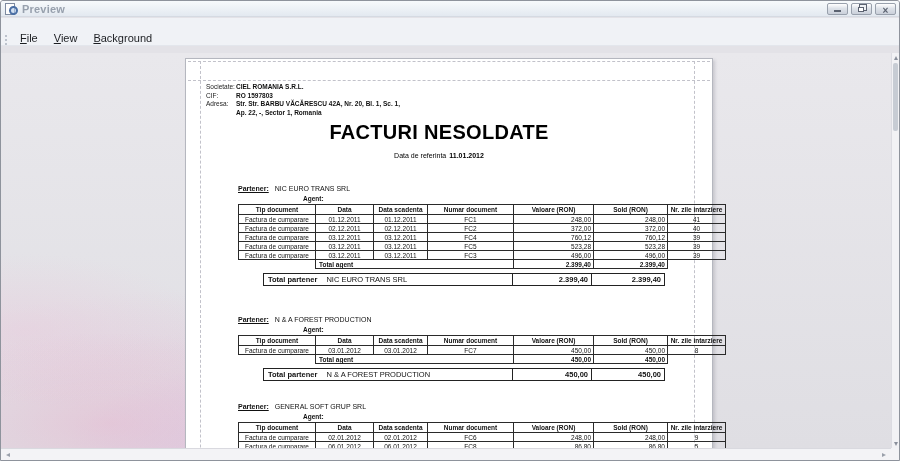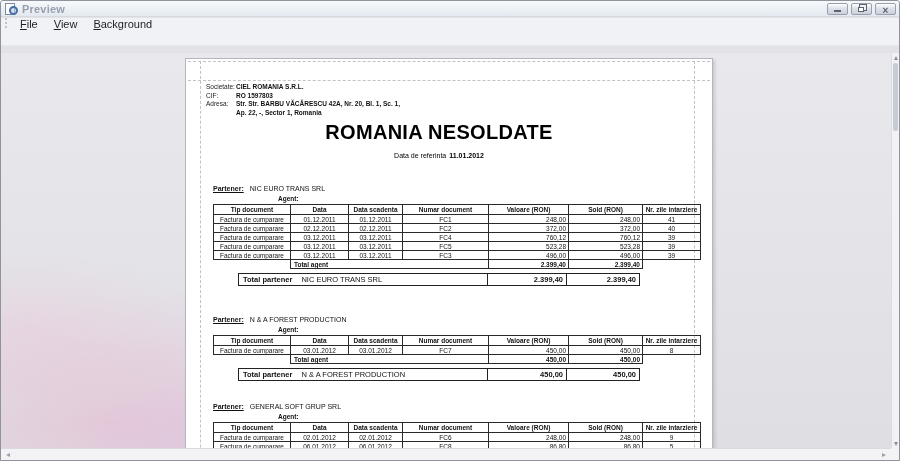--- a/index.html
+++ b/index.html
@@ -12,21 +12,21 @@
   .win-icon::before { content:""; position:absolute; left:1px; top:1px; width:8px; height:10px; background:#fdfdfd; border:1px solid #7d8aa0; }
   .win-icon::after { content:""; position:absolute; left:5px; top:4px; width:5px; height:5px; border:2px solid #4a6fa5; border-radius:50%; background:rgba(180,205,235,.6); }
   .win-title { margin-left:4px; font-size:11px; color:#97a0ad; font-weight:bold; letter-spacing:.2px;text-align:center; }
   .win-controls { margin-left:auto; display:flex; }
   .win-btn { width:21px; height:12px; border:1px solid #98a0ac; border-radius:2px; background:linear-gradient(#ffffff,#dde2e9 45%,#cad0da); display:flex; align-items:center; justify-content:center; margin-left:3px; }
   .g-minimize { width:7px; height:2px; background:#5b6270; margin-top:4px; }
   .g-restore { width:6px; height:5px; border:1px solid #5b6270; background:#fff; box-shadow:2px -2px 0 0 #eef1f5, 2px -2px 0 1px #5b6270; margin:1px 0 0 -2px; }
   .g-close::before { content:"×"; color:#5b6270; font:bold 10px "Liberation Sans",sans-serif; line-height:10px; }
 
   
-  .menubar { position:absolute; top:17px; left:0; right:0; height:28px; background:#f0f2f6; display:flex; align-items:flex-start; padding-left:2px; border-bottom:1px solid #e3e6ec; }
+  .menubar { position:absolute; top:17px; left:0; right:0; height:28px; background:#f0f2f6; display:flex; align-items:flex-end; padding-left:2px; border-bottom:1px solid #e3e6ec; }
   .mgrip { width:3px; height:10px; border-left:2px dotted #bcc2cc; margin:0 4px 0 2px; }
   .menu-item { font-size:11px; color:#1c1e22; padding:0 8px; line-height:13px; }
   .menu-item u { text-decoration:underline; }
 
   
   .toolbar { position:absolute; top:31px; left:0; right:0; height:20px; background:linear-gradient(#fcfdfe,#e8ecf2); border-top:1px solid #fff; border-bottom:1px solid #c2c8d1; display:flex; align-items:center; padding-left:2px;margin-top:22px; }
   .tgrip { width:3px; height:14px; border-left:2px dotted #bcc2cc; margin:0 4px 0 2px; }
   .sep { width:1px; height:15px; background:#c9cdd5; box-shadow:1px 0 0 #fff; margin:0 3px; }
   .tb-btn { width:21px; height:18px; display:flex; align-items:center; justify-content:center; border-radius:2px; }
   .dd-btn { width:9px; height:18px; display:flex; align-items:center; justify-content:center; }
@@ -95,21 +95,21 @@
   .g-right { left:508px; top:2px; bottom:0; border-left:1px dashed #c2c2ca; }
 
   .doc-header { position:absolute; top:24px; left:20px; width:220px; }
   .dh-row { display:flex; line-height:8.5px; }
   .dh-label { width:30px; font-size:6.5px; color:#222; flex:none; }
   .dh-value { font-size:6.5px; font-weight:bold; width:165px; }
   .doc-title { position:absolute; top:62px; left:0; right:20px; text-align:center; font-size:20px; font-weight:bold; letter-spacing:.3px; color:#000; }
   .doc-subtitle { position:absolute; top:93px; left:0; right:20px; text-align:center; font-size:7px; color:#000; }
   .doc-subtitle b { margin-left:3px; }
 
-  .section { position:absolute; left:8px; width:528px; }
+  .section { position:absolute; left:14px; width:528px;padding-left:19px; }
   .s1 { top:126px; } .s2 { top:257px; } .s3 { top:344px; }
   .partener-line { margin-left:19px; font-size:7px; height:10px; }
   .partener-label { font-weight:bold; text-decoration:underline; margin-right:6px; }
   .agent-line { margin-left:84px; font-size:6.5px; font-weight:bold; height:9px; }
   .doc-table { border-collapse:collapse; table-layout:fixed; width:487px; margin-left:19px; }
   .doc-table th { border:1px solid #2a2a2a; font-size:6.5px; font-weight:bold; height:10px; padding:0 1px; text-align:center; overflow:hidden; white-space:nowrap; }
   .doc-table td { border:1px solid #2a2a2a; font-size:6.5px; height:9px; padding:0 2px; text-align:center; overflow:hidden; white-space:nowrap; }
   .doc-table td.num { text-align:right; }
   .doc-table tr.total-agent td { font-weight:bold; }
   .doc-table tr.total-agent td.blank { border:none; }
@@ -272,21 +272,21 @@
         <div class="dh-row">
           <span class="dh-label">CIF:</span>
           <span class="dh-value">RO 1597803</span>
         </div>
         <div class="dh-row">
           <span class="dh-label">Adresa:</span>
           <span class="dh-value">Str. Str. BARBU VĂCĂRESCU 42A, Nr. 20, Bl. 1, Sc. 1, Ap. 22, -, Sector 1, Romania</span>
         </div>
       </div>
 
-      <div class="doc-title">ROMANIA NESOLDATE</div>
+      <div class="doc-title">FACTURI NESOLDATE</div>
       <div class="doc-subtitle">
         <span>Data de referinta</span><b>11.01.2012</b>
       </div>
 
       <div id="sections">
   <div class="section s1">
     <div class="partener-line">
       <span class="partener-label">Partener:</span><span class="partener-name">NIC EURO TRANS SRL</span>
     </div>
     <div class="agent-line">Agent:</div>

